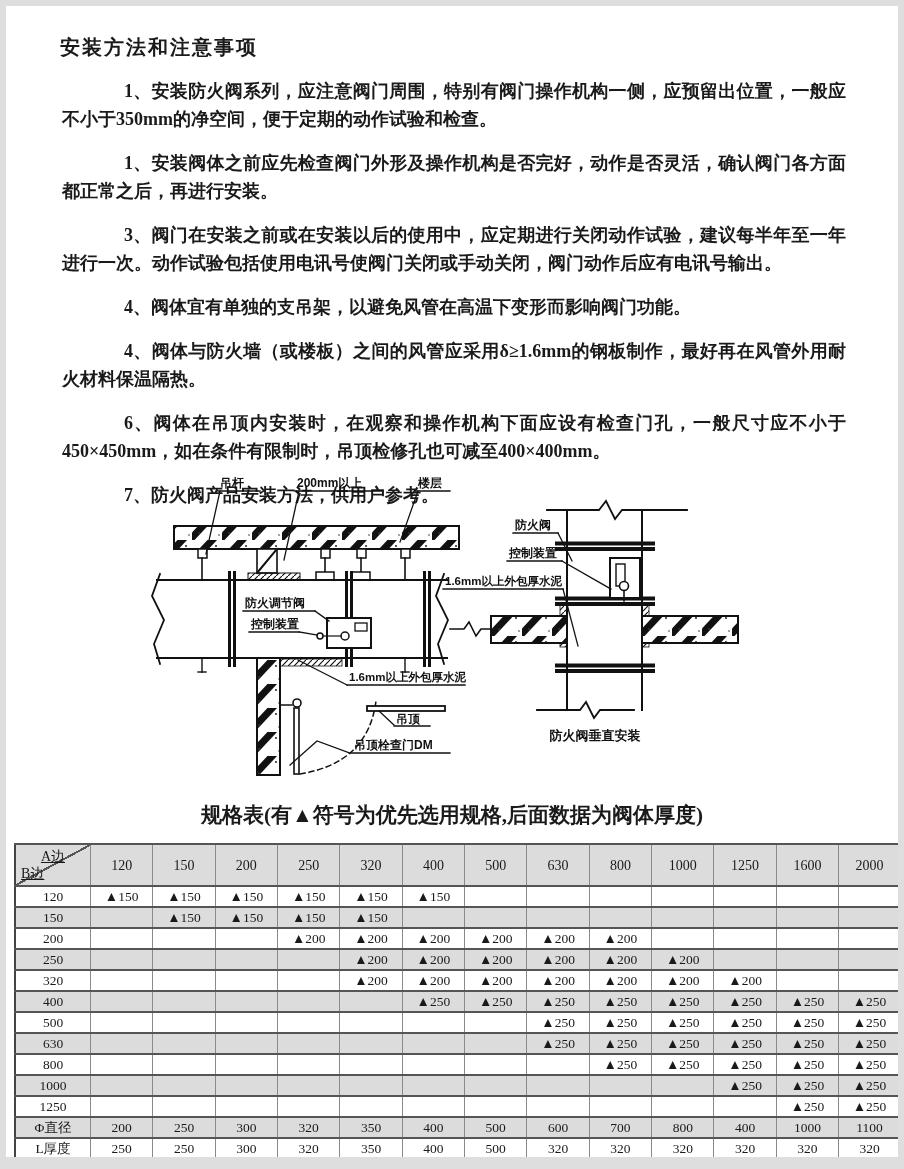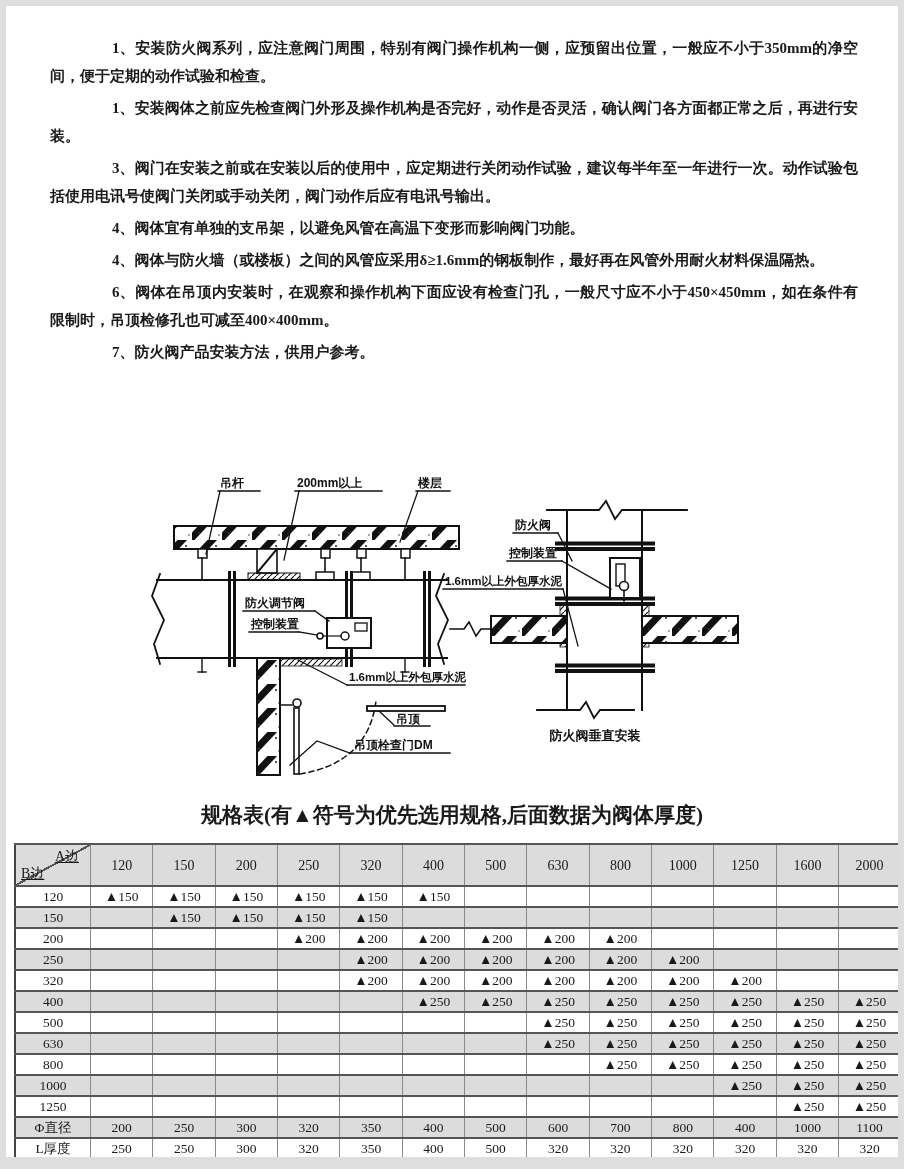--- a/index.html
+++ b/index.html
@@ -13,21 +13,21 @@
     font-family:"Liberation Serif","DejaVu Serif",serif;
     color:#1a1a1a;
     overflow:hidden;
   }
   .content { padding:24px 36px 0 40px; }
   .doc-title {
     font-size:20px; font-weight:bold; letter-spacing:2px;
     margin:4px 0 12px 14px;
   }
   .body-para {
-    margin:4px; font-size:15px; line-height:28px;
+    margin:16px; font-size:18px; line-height:28px;
     text-indent:62px; text-align:justify; font-weight:600;
   }
   .lower { position:absolute; top:462px; left:0; width:100%; }
   .figure { margin:0 0 0 126px; }
   .figure svg { display:block; }
   .fig-label { font-family:"Liberation Sans","DejaVu Sans",sans-serif; font-weight:bold; font-size:12px; fill:#111; }
   .fig-label-sm { font-family:"Liberation Sans","DejaVu Sans",sans-serif; font-weight:bold; font-size:11.5px; fill:#111; }
   .fig-caption { font-family:"Liberation Sans","DejaVu Sans",sans-serif; font-weight:bold; font-size:13px; fill:#111; }
   .table-title { text-align:center; font-size:21px; font-weight:bold; margin:8px 0 0 0; }
   table.spec {
@@ -46,29 +46,30 @@
   }
   table.spec thead th { height:40px; background:#dcdcdc; font-size:14px; }
   table.spec tr.grey td, table.spec tr.grey th { background:#dcdcdc; }
   table.spec .corner {
     position:relative; width:74px;
     background:
       linear-gradient(to bottom right,
         rgba(0,0,0,0) calc(50% - 1px), #555 calc(50% - 1px),
         #555 calc(50% + 1px), rgba(0,0,0,0) calc(50% + 1px)) #dcdcdc;
   }
-  .corner .a-lab { position:absolute; top:2px; right:11px; text-decoration:underline;margin-left:28px; }
+  .corner .a-lab { position:absolute; top:2px; right:25px; text-decoration:underline;margin-left:28px; }
   .corner .b-lab { position:absolute; bottom:2px; left:5px; text-decoration:underline;text-align:center; }
   .footnote { margin:12px 0 0 8px; font-size:15px; }
 </style>
 </head>
 <body>
 
 <div class="page">
   <div class="content">
+    <div class="doc-title">安装方法和注意事项</div>
     <p class="body-para">1、安装防火阀系列，应注意阀门周围，特别有阀门操作机构一侧，应预留出位置，一般应不小于350mm的净空间，便于定期的动作试验和检查。</p>
     <p class="body-para">1、安装阀体之前应先检查阀门外形及操作机构是否完好，动作是否灵活，确认阀门各方面都正常之后，再进行安装。</p>
     <p class="body-para">3、阀门在安装之前或在安装以后的使用中，应定期进行关闭动作试验，建议每半年至一年进行一次。动作试验包括使用电讯号使阀门关闭或手动关闭，阀门动作后应有电讯号输出。</p>
     <p class="body-para">4、阀体宜有单独的支吊架，以避免风管在高温下变形而影响阀门功能。</p>
     <p class="body-para">4、阀体与防火墙（或楼板）之间的风管应采用δ≥1.6mm的钢板制作，最好再在风管外用耐火材料保温隔热。</p>
     <p class="body-para">6、阀体在吊顶内安装时，在观察和操作机构下面应设有检查门孔，一般尺寸应不小于450×450mm，如在条件有限制时，吊顶检修孔也可减至400×400mm。</p>
     <p class="body-para">7、防火阀产品安装方法，供用户参考。</p>
   </div>
 
   <div class="lower">

